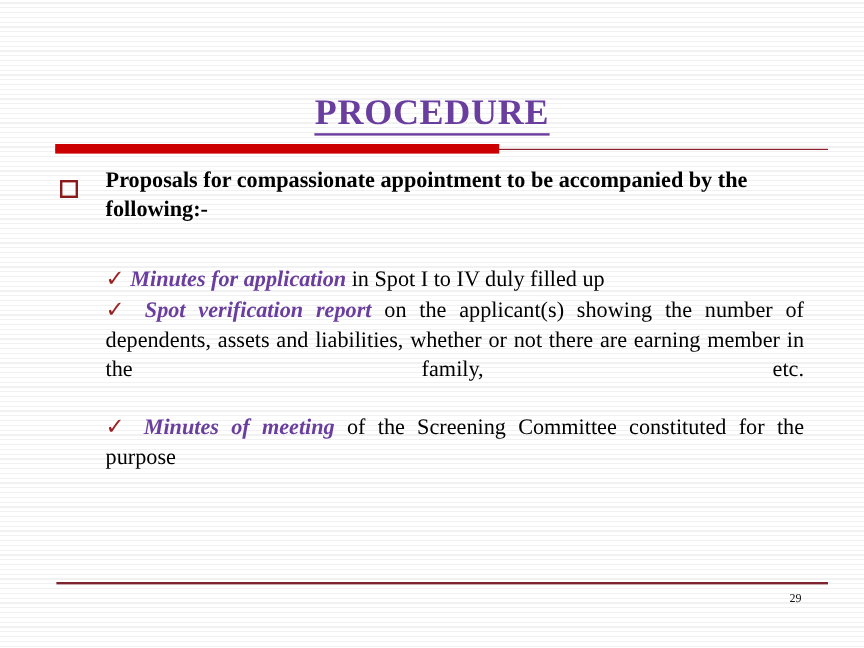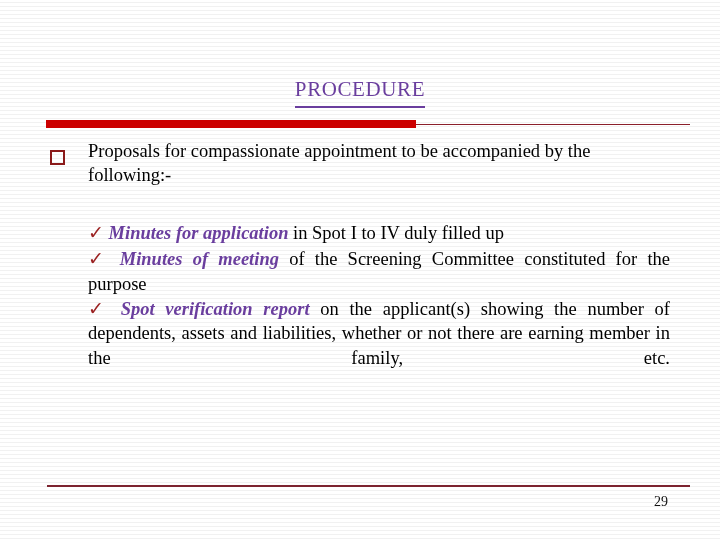--- a/index.html
+++ b/index.html
@@ -39,26 +39,26 @@
     position: absolute;
     left: 0;
     top: 78px;
     width: 720px;
     text-align: center;
   }
   .slide-title {
     display: inline-block;
     color: #6a3e9e;
     font-family: "Liberation Serif", "DejaVu Serif", serif;
-    font-size: 21px;
-    font-weight: 400;
+    font-size: 30px;
+    font-weight: 700;
     line-height: 1.05;
     letter-spacing: 0.6px;
     border-bottom: 2px solid #6a3e9e;
-    padding-bottom: 6px;
+    padding-bottom: 1px;
     white-space: nowrap;
   }
 
   
   .rule-thin-top {
     position: absolute;
     left: 46px;
     top: 124px;
     width: 644px;
     height: 1px;
@@ -126,20 +126,21 @@
     font-size: 19px;
     color: #9b2222;
     top: -1px;
   }
 
   .bullet-1 {
     margin-bottom: 34px;
   }
   .bullet-1 .text {
     display: block;
+    font-weight: bold;
   }
 
   .check-list {
     display: block;
   }
   .check-item {
     position: relative;
     padding-left: 42px;
     color: #000000;
     font-size: 18.5px;
@@ -161,21 +162,21 @@
     content: "";
     display: inline-block;
     width: 100%;
   }
 
   
   .page-number {
     position: absolute;
     right: 52px;
     top: 494px;
-    font-size: 14px;
+    font-size: 10px;
     color: #111111;
     font-family: "Liberation Serif", "DejaVu Serif", serif;
   }
 </style>
 </head>
 <body>
 
 <div id="slide">
 
   <div class="title-area">
@@ -194,29 +195,29 @@
       <span class="text">Proposals for compassionate appointment to be accompanied by the following:-</span>
     </div>
 
     <div class="check-list">
 
       <div class="check-item">
         <span class="marker check-marker">✓</span>
         <span class="lead">Minutes for application</span><span class="rest"> in Spot I to IV duly filled up</span>
       </div>
 
+      <div class="check-item justified">
+        <span class="marker check-marker">✓</span>
+        <span class="lead">Spot verification report</span><span class="rest"> on the applicant(s) showing the number of dependents, assets and liabilities, whether or not there are earning member in the family, etc.</span>
+      </div>
+
       <div class="check-item">
         <span class="marker check-marker">✓</span>
         <span class="lead">Minutes of meeting</span><span class="rest"> of the Screening Committee constituted for the purpose</span>
       </div>
 
-      <div class="check-item justified">
-        <span class="marker check-marker">✓</span>
-        <span class="lead">Spot verification report</span><span class="rest"> on the applicant(s) showing the number of dependents, assets and liabilities, whether or not there are earning member in the family, etc.</span>
-      </div>
-
     </div>
   </div>
 
   <div class="rule-bottom"></div>
   <div class="page-number">29</div>
 
 </div>
 
 </body></html>

